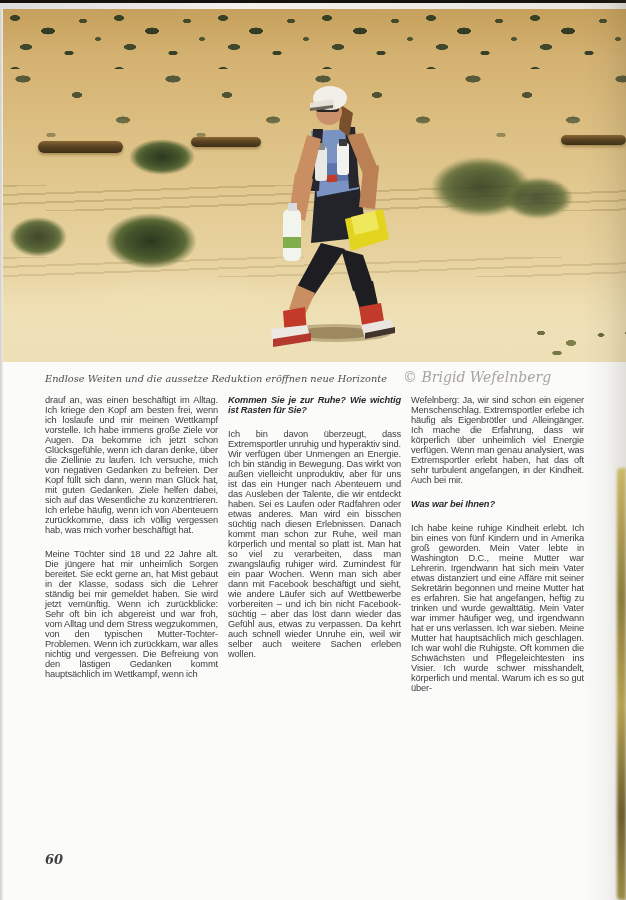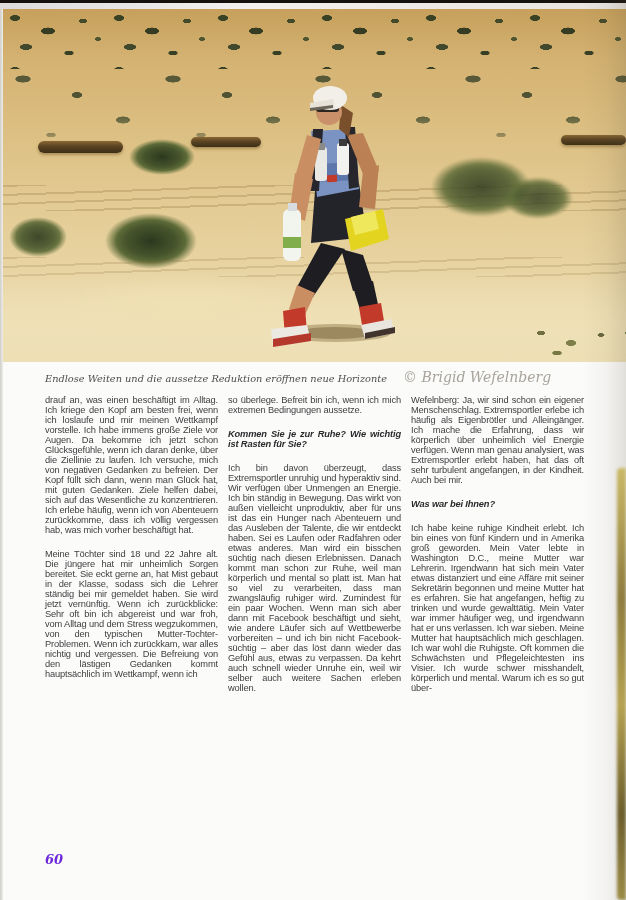--- a/index.html
+++ b/index.html
@@ -71,21 +71,21 @@
   .caption-credit{color:#a8a49c;font-size:14px;margin-left:16px;}
   
   .article{position:absolute;left:45px;top:395px;width:539px;display:flex;gap:10px;}
   .col{width:173px;font-size:9.3px;line-height:10px;letter-spacing:-0.15px;color:#3e3e40;text-align:justify;}
   .col p{margin:0 0 14px 0;}
   .col .qhead{margin:14px 0;font-weight:bold;font-style:italic;color:#2b2b2d;}
   .col > :first-child{margin-top:0;}
   
   .page-number{position:absolute;left:45px;top:852px;
     font-family:"DejaVu Serif","Liberation Serif",serif;font-style:italic;font-weight:bold;
-    font-size:13px;color:#6d28d9;}
+    font-size:13px;color:#404040;}
 </style>
 </head>
 <body>
 
 <div class="scan-topline"></div>
 <div class="scan-topband"></div>
 <div class="scan-leftedge"></div>
 
 <div class="photo">
   <div class="shrubs-far"></div>
@@ -159,21 +159,20 @@
 <div class="caption-row">
   <span>Endlose Weiten und die aussetze Reduktion eröffnen neue Horizonte</span><span class="caption-credit">© Brigid Wefelnberg</span>
 </div>
 
 <div class="article">
   <div class="col">
     <p>drauf an, was einen beschäftigt im Alltag. Ich kriege den Kopf am besten frei, wenn ich loslaufe und mir meinen Wettkampf vorstelle. Ich habe immens große Ziele vor Augen. Da bekomme ich jetzt schon Glücksgefühle, wenn ich daran denke, über die Ziellinie zu laufen. Ich versuche, mich von negativen Gedanken zu befreien. Der Kopf füllt sich dann, wenn man Glück hat, mit guten Gedanken. Ziele helfen dabei, sich auf das Wesentliche zu konzentrieren. Ich erlebe häufig, wenn ich von Abenteuern zurückkomme, dass ich völlig vergessen hab, was mich vorher beschäftigt hat.</p>
     <p>Meine Töchter sind 18 und 22 Jahre alt. Die jüngere hat mir unheimlich Sorgen bereitet. Sie eckt gerne an, hat Mist gebaut in der Klasse, sodass sich die Lehrer ständig bei mir gemeldet haben. Sie wird jetzt vernünftig. Wenn ich zurückblicke: Sehr oft bin ich abgereist und war froh, vom Alltag und dem Stress wegzukommen, von den typischen Mutter-Tochter-Problemen. Wenn ich zurückkam, war alles nichtig und vergessen. Die Befreiung von den lästigen Gedanken kommt hauptsächlich im Wettkampf, wenn ich</p>
   </div>
   <div class="col">
-    <p>so überlege. Befreit bin ich, wenn ich mich extremen Bedingungen aussetze.</p>
     <div class="qhead">Kommen Sie je zur Ruhe? Wie wichtig ist Rasten für Sie?</div>
     <p>Ich bin davon überzeugt, dass Extremsportler unruhig und hyperaktiv sind. Wir verfügen über Unmengen an Energie. Ich bin ständig in Bewegung. Das wirkt von außen vielleicht unproduktiv, aber für uns ist das ein Hunger nach Abenteuern und das Ausleben der Talente, die wir entdeckt haben. Sei es Laufen oder Radfahren oder etwas anderes. Man wird ein bisschen süchtig nach diesen Erlebnissen. Danach kommt man schon zur Ruhe, weil man körperlich und mental so platt ist. Man hat so viel zu verarbeiten, dass man zwangsläufig ruhiger wird. Zumindest für ein paar Wochen. Wenn man sich aber dann mit Facebook beschäftigt und sieht, wie andere Läufer sich auf Wettbewerbe vorbereiten – und ich bin nicht Facebook-süchtig – aber das löst dann wieder das Gefühl aus, etwas zu verpassen. Da kehrt auch schnell wieder Unruhe ein, weil wir selber auch weitere Sachen erleben wollen.</p>
   </div>
   <div class="col">
     <p>Wefelnberg: Ja, wir sind schon ein eigener Menschenschlag. Extremsportler erlebe ich häufig als Eigenbrötler und Alleingänger. Ich mache die Erfahrung, dass wir körperlich über unheimlich viel Energie verfügen. Wenn man genau analysiert, was Extremsportler erlebt haben, hat das oft sehr turbulent angefangen, in der Kindheit. Auch bei mir.</p>
     <div class="qhead">Was war bei Ihnen?</div>
     <p>Ich habe keine ruhige Kindheit erlebt. Ich bin eines von fünf Kindern und in Amerika groß geworden. Mein Vater lebte in Washington D.C., meine Mutter war Lehrerin. Irgendwann hat sich mein Vater etwas distanziert und eine Affäre mit seiner Sekretärin begonnen und meine Mutter hat es erfahren. Sie hat angefangen, heftig zu trinken und wurde gewalttätig. Mein Vater war immer häufiger weg, und irgendwann hat er uns verlassen. Ich war sieben. Meine Mutter hat hauptsächlich mich geschlagen. Ich war wohl die Ruhigste. Oft kommen die Schwächsten und Pflegeleichtesten ins Visier. Ich wurde schwer misshandelt, körperlich und mental. Warum ich es so gut über-</p>
   </div>
 </div>
 

